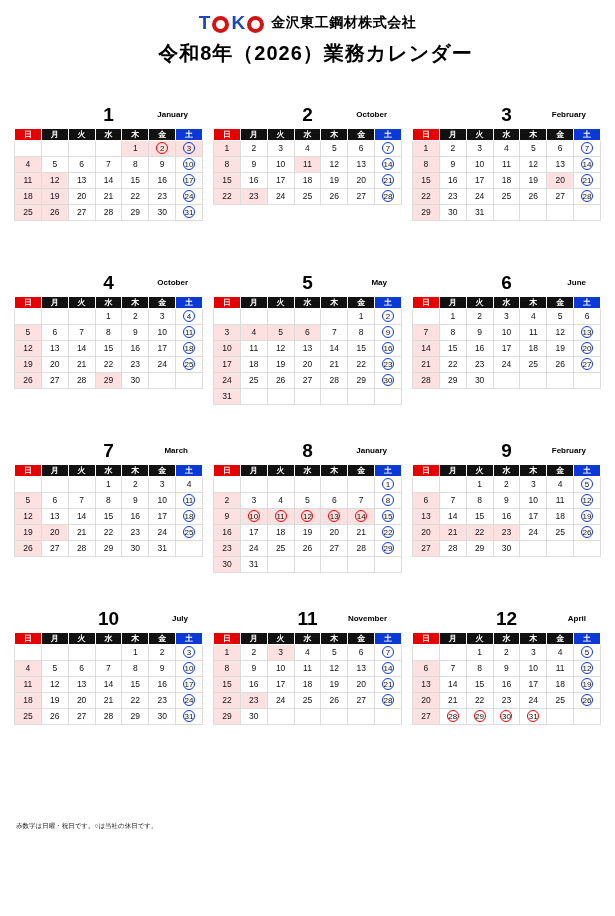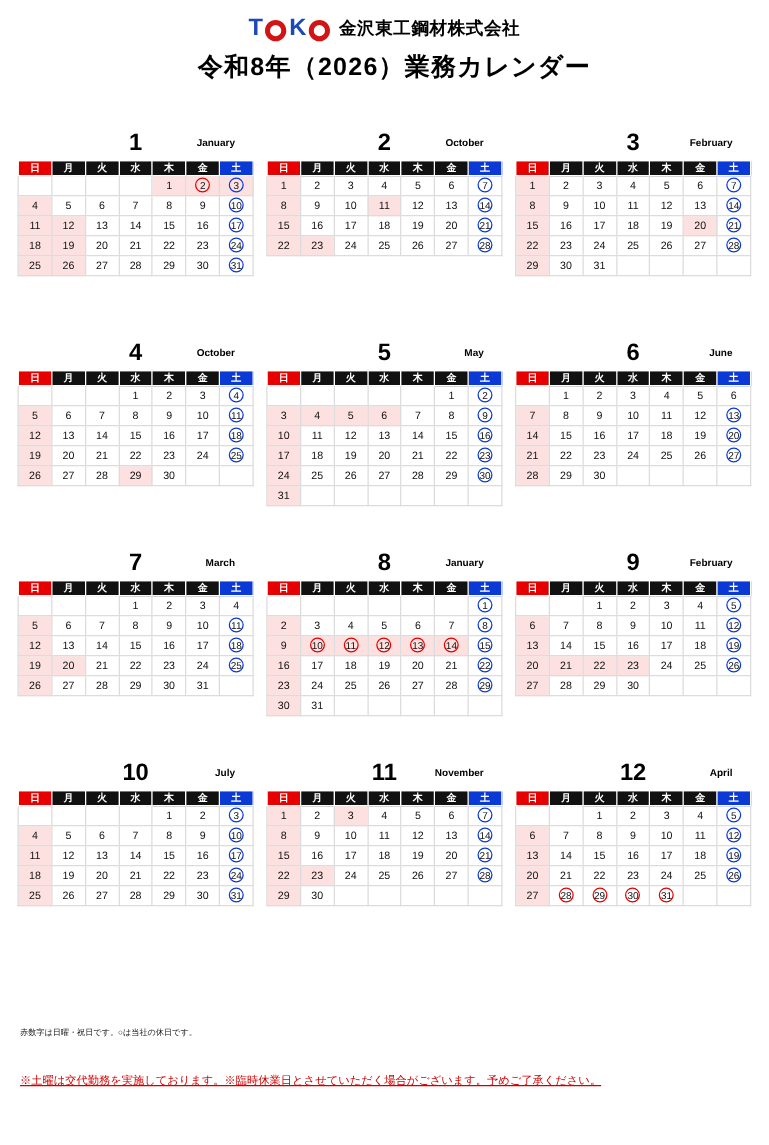--- a/index.html
+++ b/index.html
@@ -898,15 +898,14 @@
               <td class=""><span class="circ">31</span></td>
               <td class="empty">&nbsp;</td>
               <td class="empty">&nbsp;</td>
             </tr>
           </tbody>
         </table>
       </div>
     </div>
 
   <div class="note1">赤数字は日曜・祝日です。○は当社の休日です。</div>
-  <div class="note2">※土曜は交代勤務を実施しております。※臨時休業日とさせていただく場合がございます。予めご了承ください。</div>
 
 </div>
 
 </body></html>

